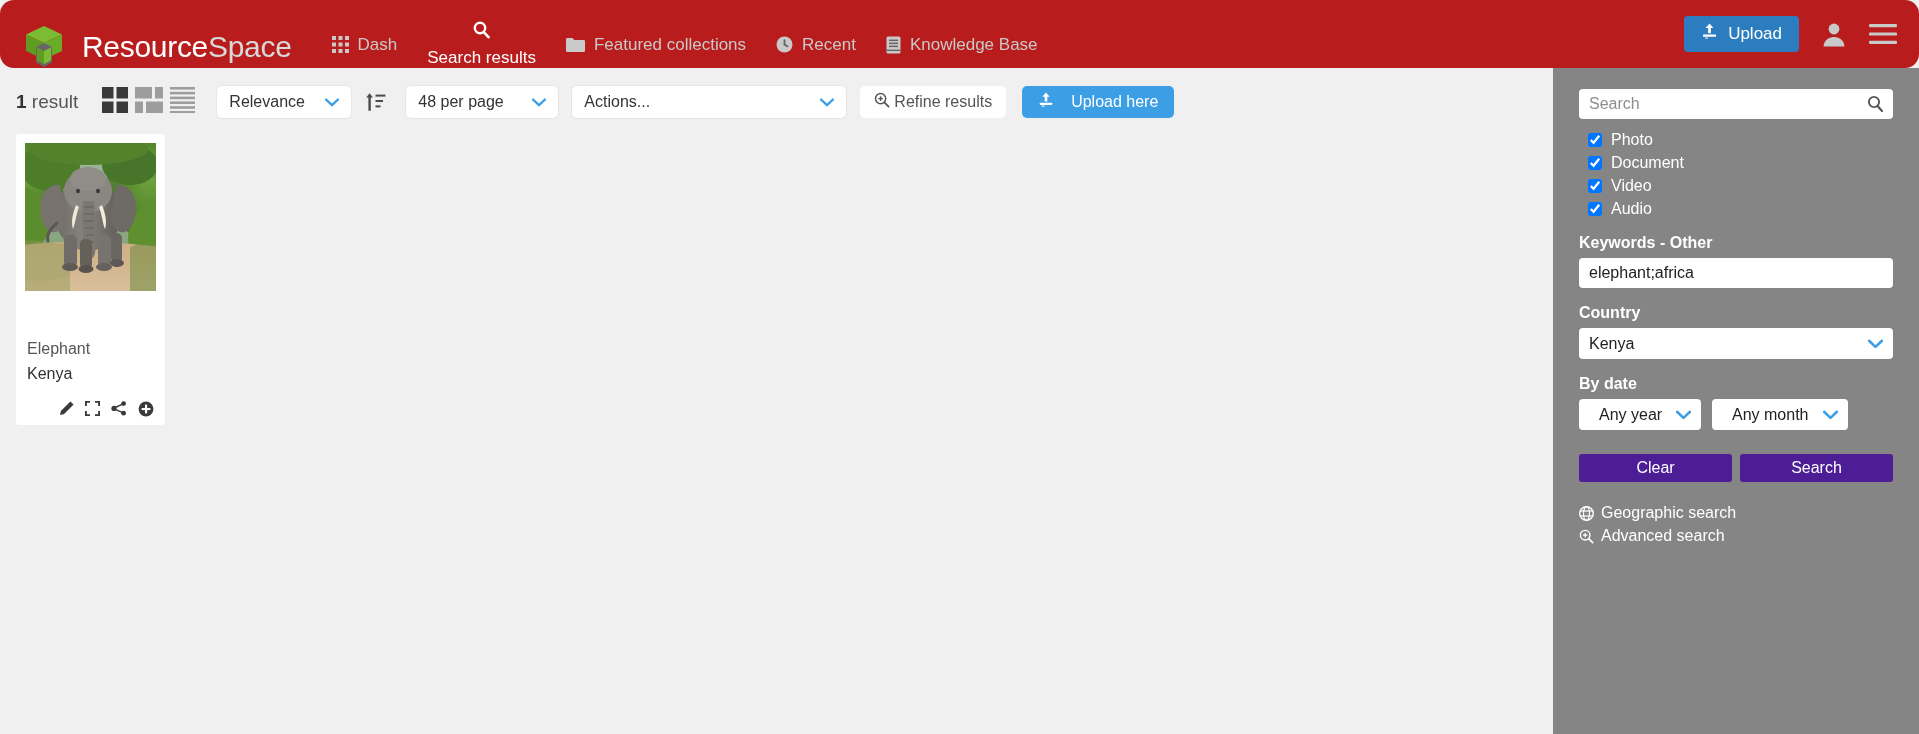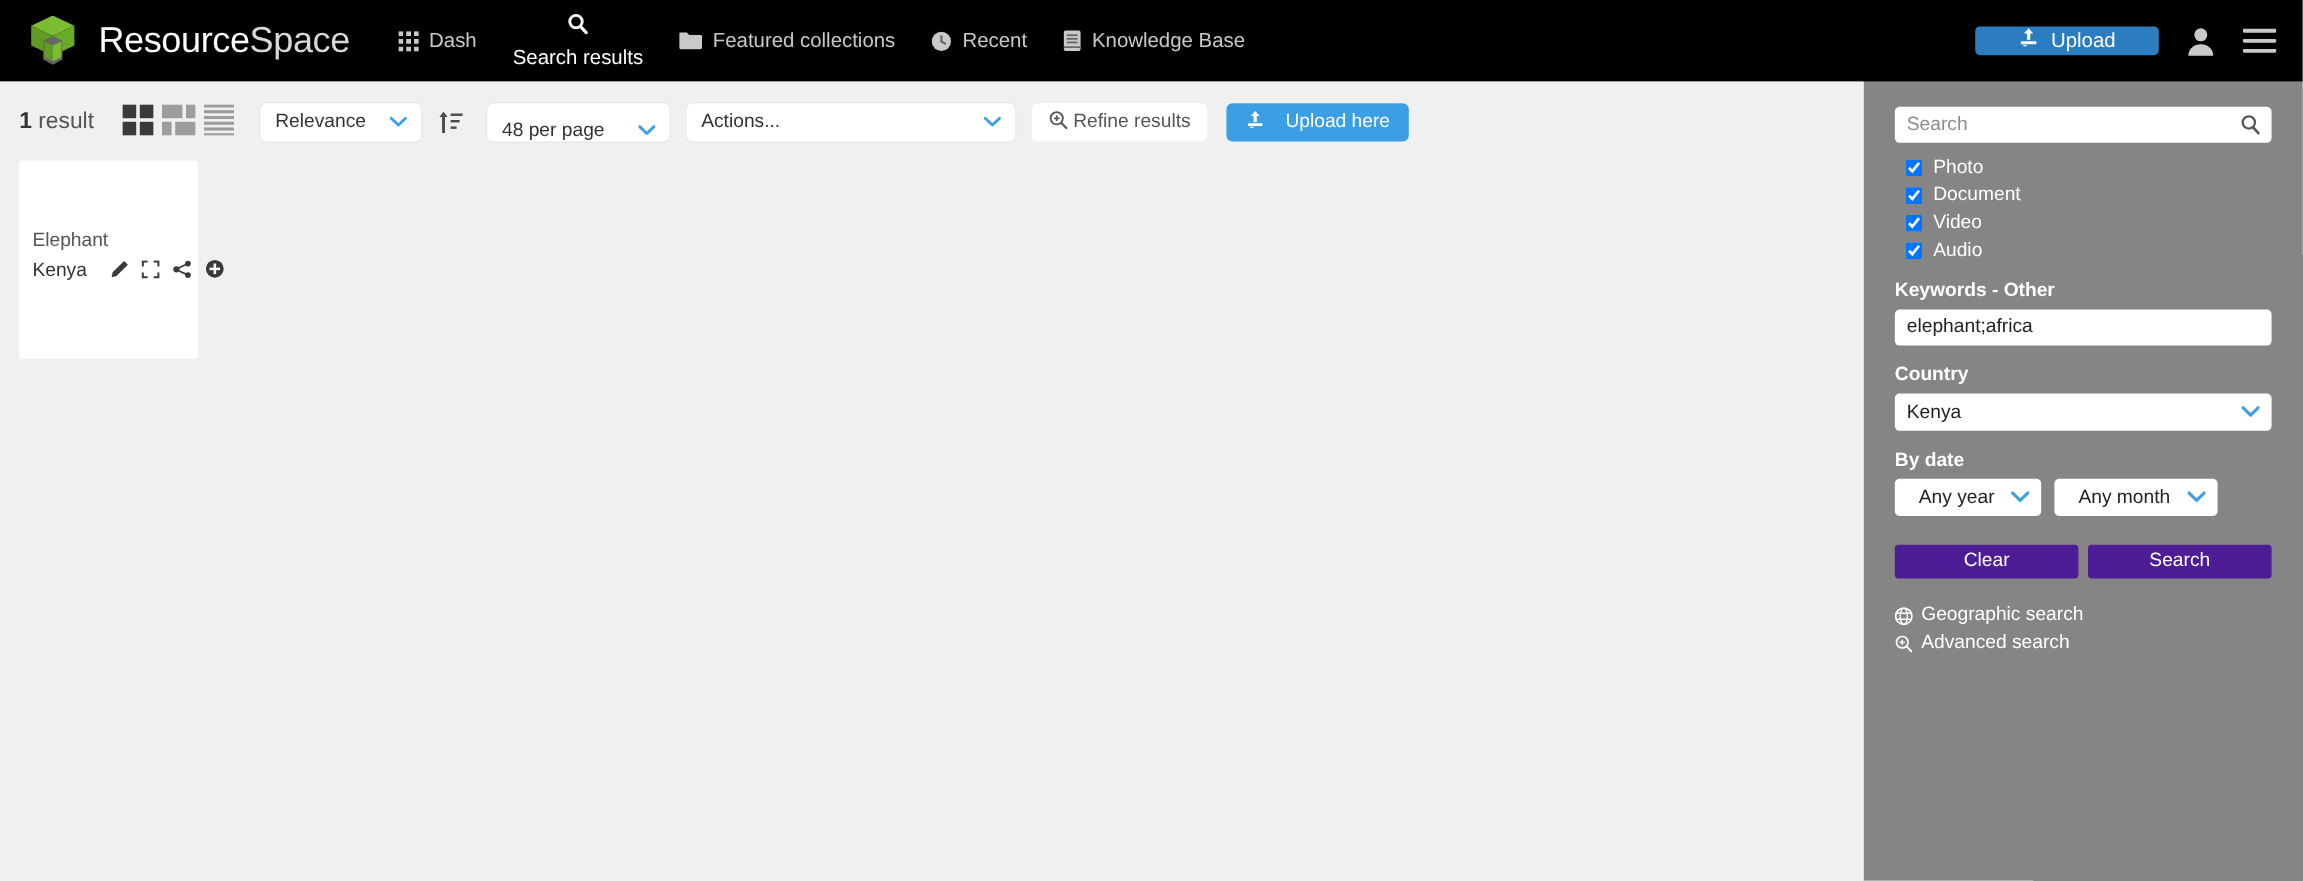--- a/index.html
+++ b/index.html
@@ -7,25 +7,26 @@
     margin: 0; padding: 0;
     width: 1919px; height: 734px;
     font-family: "Liberation Sans", sans-serif;
     background: #f0f0f0;
     overflow: hidden;
   }
 
   
   #header {
     height: 68px;
-    background: #000000;
-    display: flex;
-    align-items: center;
+    background: #b91c1c;
+    display: flex;
+    align-items: flex-end;
     padding: 0 22px 0 24px;
     position: relative;
+    border-radius: 14px;
   }
   #brand { display: flex; align-items: center; }
   .logo-svg { display: block; }
   #brand-title {
     margin-left: 18px;
     font-size: 30px;
     color: #ffffff;
     letter-spacing: -0.3px;
     white-space: nowrap;
   }
@@ -57,22 +58,22 @@
     top: 0; height: 68px;
     display: flex;
     align-items: center;
     gap: 22px;
   }
   #upload-btn {
     background: #2c7dbf;
     color: #fff;
     border: none;
     border-radius: 4px;
-    height: 24px;
-    padding: 0 36px;
+    height: 36px;
+    padding: 0 17px;
     font-size: 17px;
     display: flex;
     align-items: center;
     gap: 10px;
     cursor: pointer;
     font-family: inherit;
   }
   .user-icon, .burger-icon { cursor: pointer; display:flex; align-items:center; }
 
   
@@ -115,21 +116,21 @@
     justify-content: space-between;
     padding: 0 12px;
     font-size: 16px;
     color: #333;
     cursor: pointer;
     margin-right: 14px;
     box-shadow: 0 0 0 1px rgba(0,0,0,0.04);
   }
   .tb-select .cv { margin-left: 14px; }
   #select-relevance { width: 134px; }
-  #select-perpage  { width: 152px; align-items: flex-end; }
+  #select-perpage  { width: 152px; }
   #select-actions  { width: 274px; }
 
   #sort-dir-btn { cursor: pointer; margin-right: 20px; display:flex; align-items:center;}
 
   .tb-btn {
     height: 32px;
     border-radius: 5px;
     border: none;
     display: flex;
     align-items: center;
@@ -143,20 +144,21 @@
   #upload-here-btn { background: #3c9ee5; color: #fff; gap: 17px; padding: 0 16px; }
 
   
   #results { padding: 16px 0 0 16px; display: flex; flex-wrap: wrap; gap: 16px; }
   .res-card {
     width: 149px;
     background: #ffffff;
     border-radius: 3px;
     padding: 9px 9px 8px 9px;
     display: flex;
+    flex-direction: column;
   }
   .res-thumb-wrap {
     height: 148px;
     display: flex;
     align-items: center;
     justify-content: center;
     overflow: hidden;
   }
   .res-thumb { width: 161px; height: 148px; display: block; }
   .res-meta { padding: 0 2px; }

